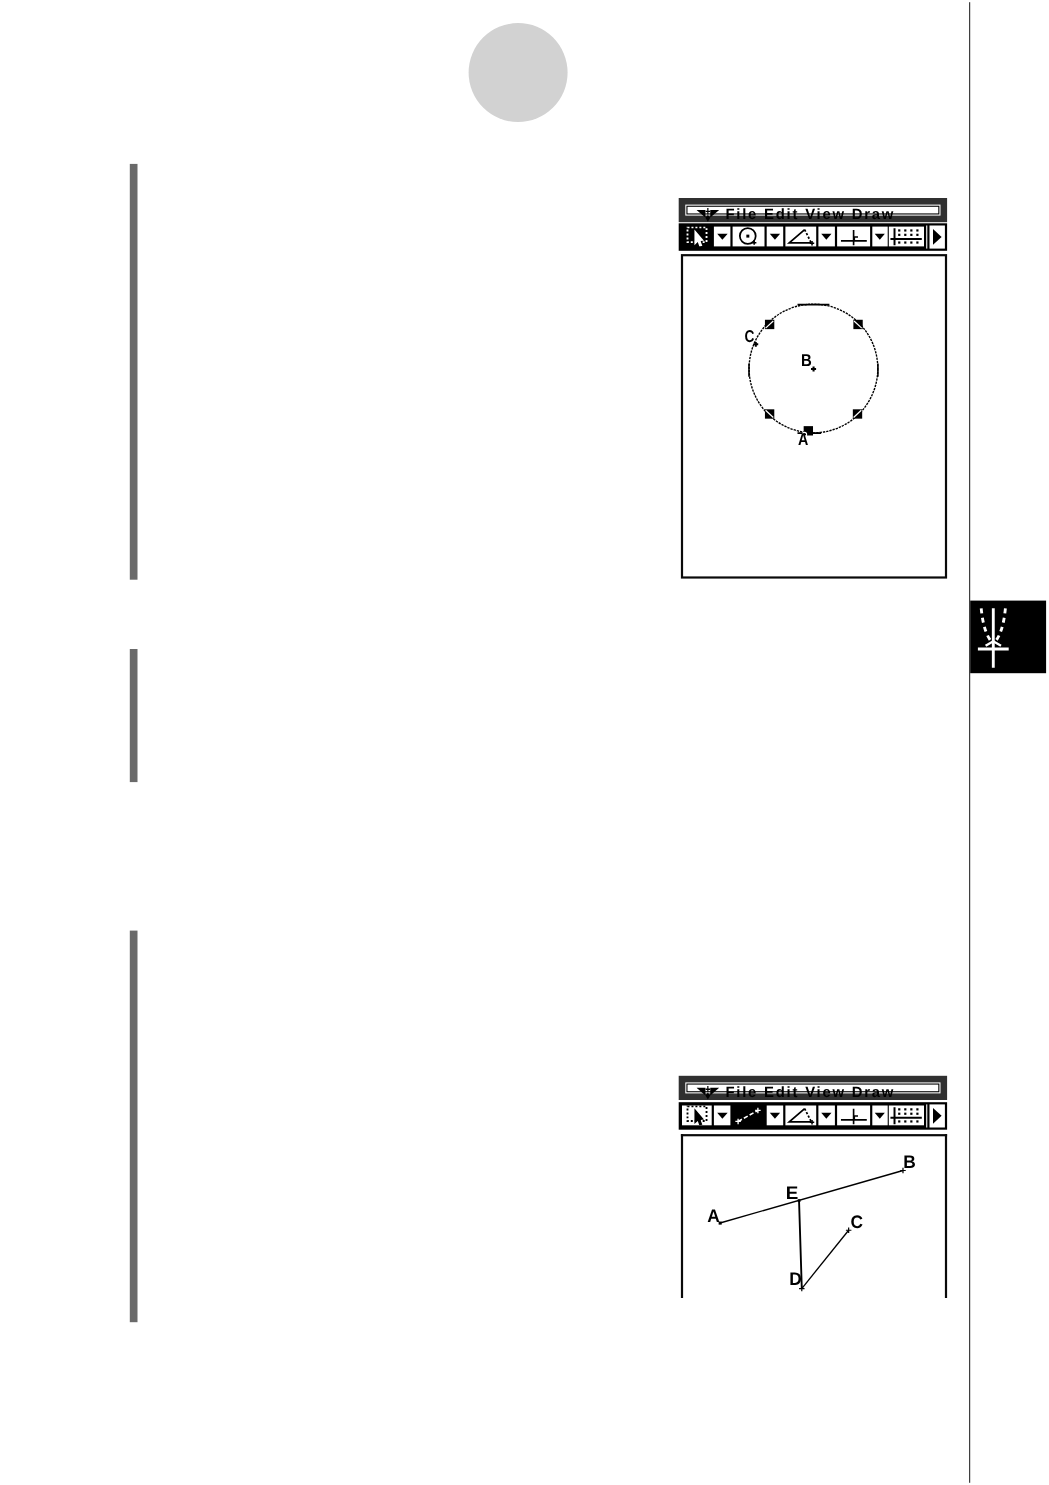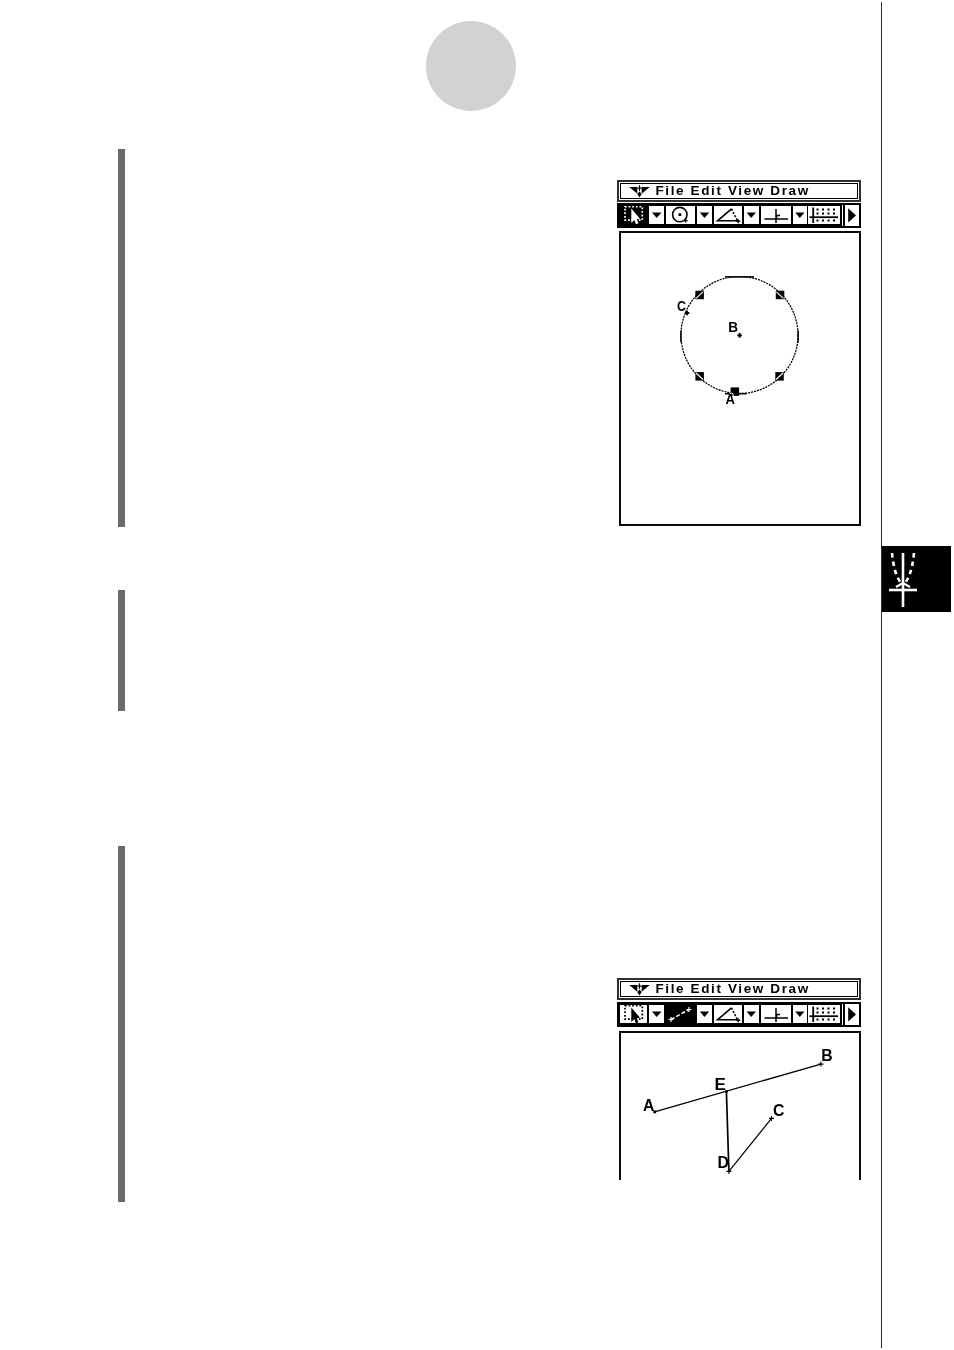--- a/index.html
+++ b/index.html
@@ -1,20 +1,20 @@
 <!DOCTYPE html>
 <html><head>
 <meta charset="utf-8">
 <style>
   html,body{margin:0;padding:0;background:#fff;}
   .page{position:relative;width:954px;height:1350px;background:#fff;overflow:hidden;
         font-family:"Liberation Sans", sans-serif;filter:grayscale(1);}
   .abs{position:absolute;}
   .menubar{position:absolute;left:617px;width:244px;height:21.5px;background:#fff;
-           border:2px solid #4c1d95;box-sizing:border-box;}
+           border:6px solid #4c1d95;box-sizing:border-box;}
   .menuinner{position:absolute;left:1px;top:1px;right:1px;bottom:1px;border:1px solid #000;}
   .menutext{position:absolute;left:36.5px;top:0.5px;font-size:13.5px;font-weight:bold;
             letter-spacing:1.62px;color:#000;white-space:pre;}
   .toolbar{position:absolute;left:617px;width:244px;height:26px;background:#000;box-sizing:border-box;}
   .tbtn{position:absolute;top:2.8px;height:18.4px;background:#fff;}
   .tbtn svg{position:absolute;left:0;top:0;}
   .drawarea{position:absolute;left:618.5px;width:242.5px;background:#fff;box-sizing:border-box;}
 </style>
 </head>
 <body>

